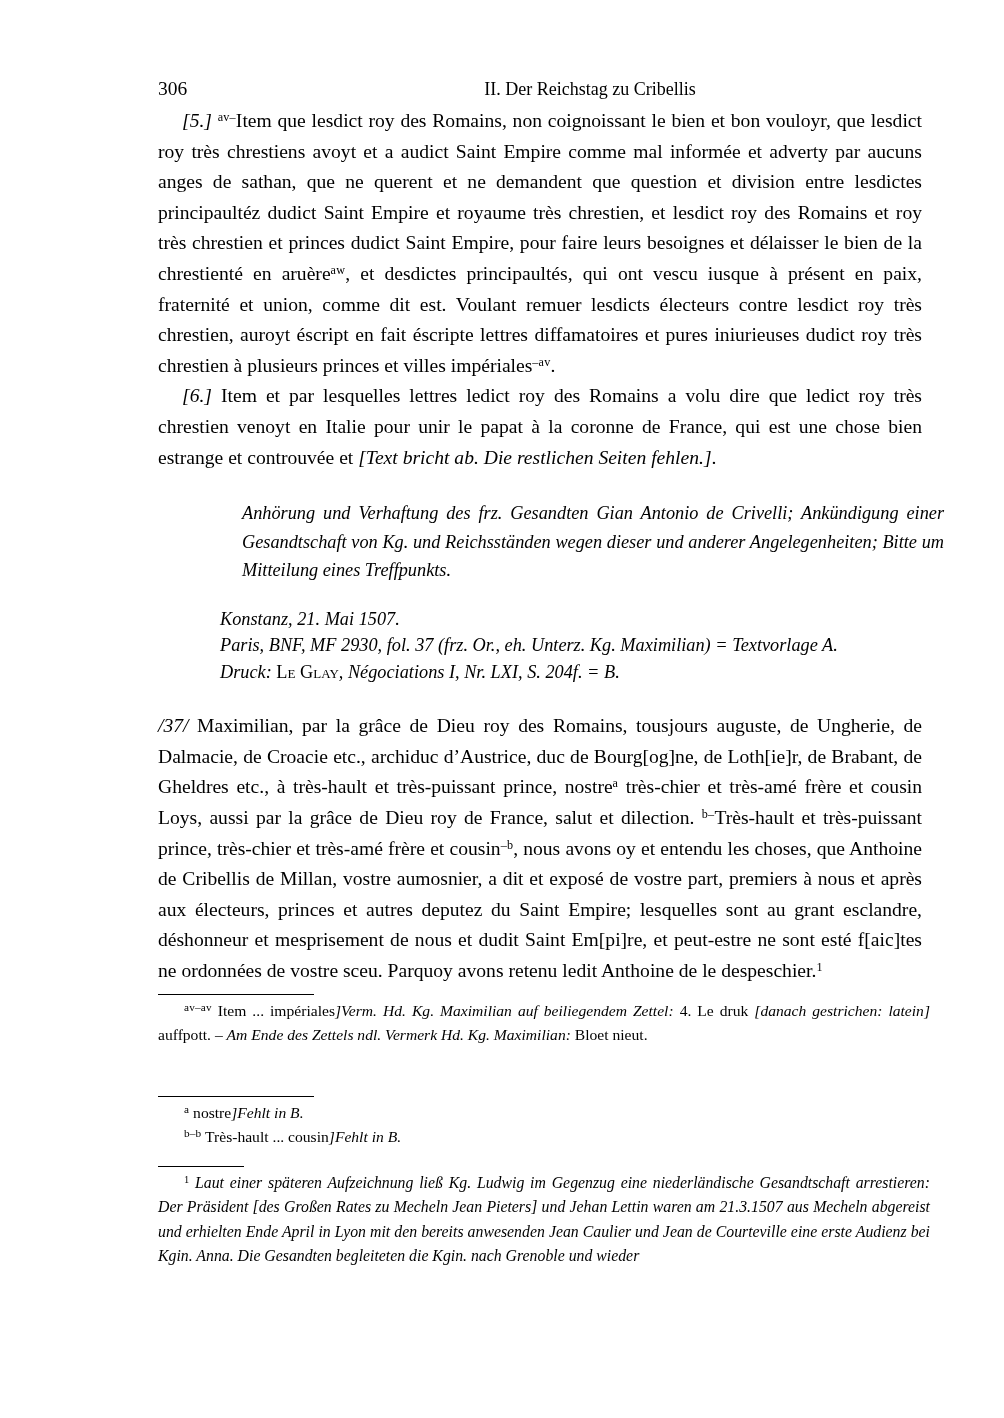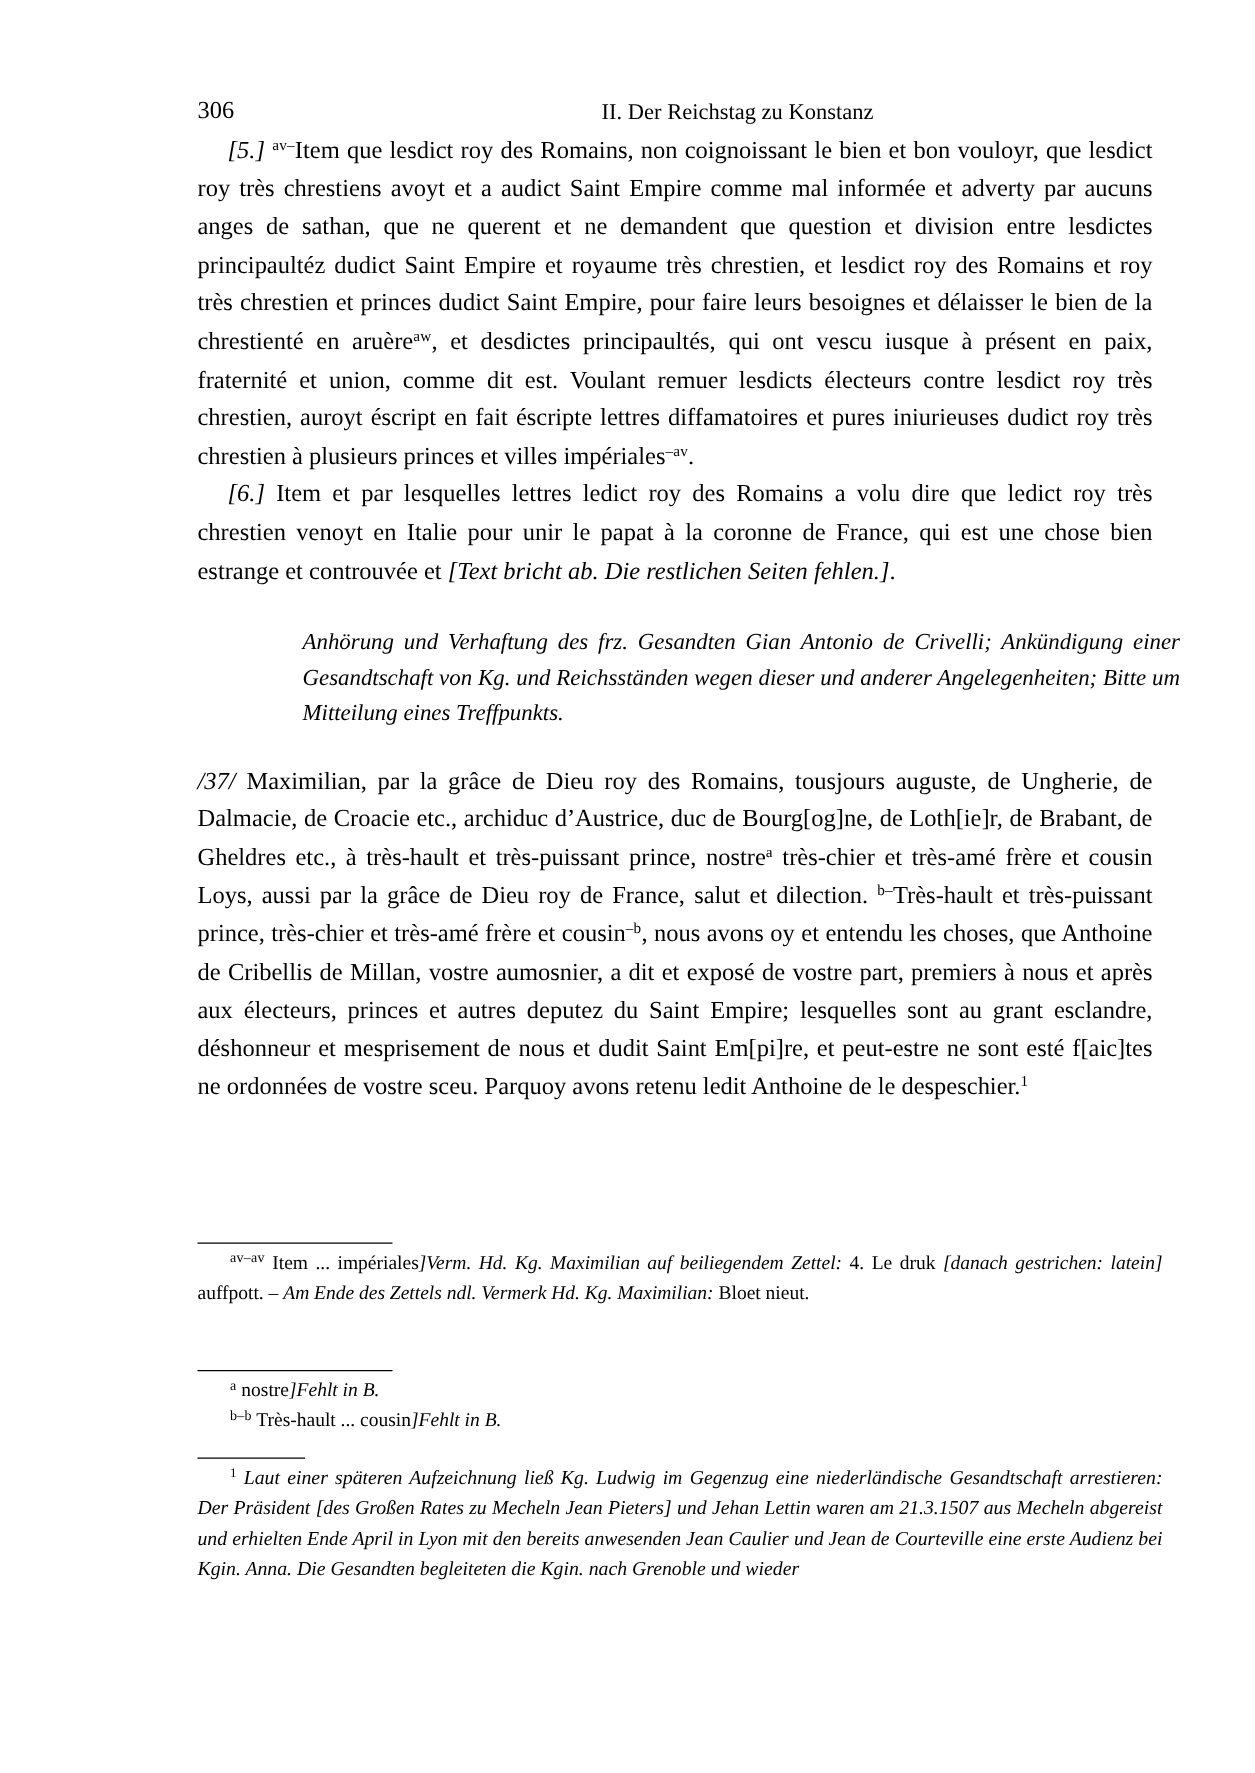--- a/index.html
+++ b/index.html
@@ -179,30 +179,35 @@
 </style>
 </head>
 <body>
 
 <div class="page">
 
   <div class="content">
 
     <div class="runhead">
       <span class="folio">306</span>
-      <span class="title">II. Der Reichstag zu Konstanz</span>
+      <span class="title">II. Der Reichstag zu Cribellis</span>
     </div>
 
     <p class="body indent blk-5"><span class="it">[5.]</span> <sup class="mark">av–</sup><span>Item que lesdict roy des Romains, non coignoissant le bien et bon vouloyr, que lesdict roy très chrestiens avoyt et a audict Saint Empire comme mal informée et adverty par aucuns anges de sathan, que ne querent et ne demandent que question et division entre lesdictes principaultéz dudict Saint Empire et royaume très chrestien, et lesdict roy des Romains et roy très chrestien et princes dudict Saint Empire, pour faire leurs besoignes et délaisser le bien de la chrestienté en aruère</span><sup class="mark">aw</sup><span>, et desdictes principaultés, qui ont vescu iusque à présent en paix, fraternité et union, comme dit est. Voulant remuer lesdicts électeurs contre lesdict roy très chrestien, auroyt éscript en fait éscripte lettres diffamatoires et pures iniurieuses dudict roy très chrestien à plusieurs princes et villes impériales</span><sup class="mark">–av</sup><span>.</span></p>
 
     <p class="body indent blk-6"><span class="it">[6.]</span> <span>Item et par lesquelles lettres ledict roy des Romains a volu dire que ledict roy très chrestien venoyt en Italie pour unir le papat à la coronne de France, qui est une chose bien estrange et controuvée et </span><span class="it">[Text bricht ab. Die restlichen Seiten fehlen.]</span><span>.</span></p>
 
 
     <div class="regest">Anhörung und Verhaftung des frz. Gesandten Gian Antonio de Crivelli; Ankündigung einer Gesandtschaft von Kg. und Reichsständen wegen dieser und anderer Angelegenheiten; Bitte um Mitteilung eines Treffpunkts.</div>
 
+    <div class="provenance">
+      <span class="ln">Konstanz, 21. Mai 1507.</span>
+      <span class="ln">Paris, BNF, MF 2930, fol. 37 (frz. Or., eh. Unterz. Kg. Maximilian) = Textvorlage A.</span>
+      <span class="ln"><span>Druck:</span> <span class="smallcaps">Le Glay</span><span>, Négociations I, Nr. LXI, S. 204f. = B.</span></span>
+    </div>
 
     <p class="letter"><span class="folio-mark">/37/</span><span> Maximilian, par la grâce de Dieu roy des Romains, tousjours auguste, de Ungherie, de Dalmacie, de Croacie etc., archiduc d’Austrice, duc de Bourg[og]ne, de Loth[ie]r, de Brabant, de Gheldres etc., à très-hault et très-puissant prince, nostre</span><sup class="mark">a</sup><span> très-chier et très-amé frère et cousin Loys, aussi par la grâce de Dieu roy de France, salut et dilection. </span><sup class="mark">b–</sup><span>Très-hault et très-puissant prince, très-chier et très-amé frère et cousin</span><sup class="mark">–b</sup><span>, nous avons oy et entendu les choses, que Anthoine de Cribellis de Millan, vostre aumosnier, a dit et exposé de vostre part, premiers à nous et après aux électeurs, princes et autres deputez du Saint Empire; lesquelles sont au grant esclandre, déshonneur et mesprisement de nous et dudit Saint Em[pi]re, et peut-estre ne sont esté f[aic]tes ne ordonnées de vostre sceu. Parquoy avons retenu ledit Anthoine de le despeschier.</span><sup class="mark">1</sup></p>
 
   </div>
 
   <div class="apparatus app-1">
     <div class="rule rule-long"></div>
     <div class="app-block">
       <span style="display:inline-block;width:26px"></span><sup class="appmark">av–av</sup><span> Item ... impériales</span><span class="it">]</span><span class="it">Verm. Hd. Kg. Maximilian auf beiliegendem Zettel:</span><span> 4. Le druk </span><span class="it">[danach gestrichen: latein]</span><span> auffpott. – </span><span class="it">Am Ende des Zettels ndl. Vermerk Hd. Kg. Maximilian:</span><span> Bloet nieut.</span>
     </div>

